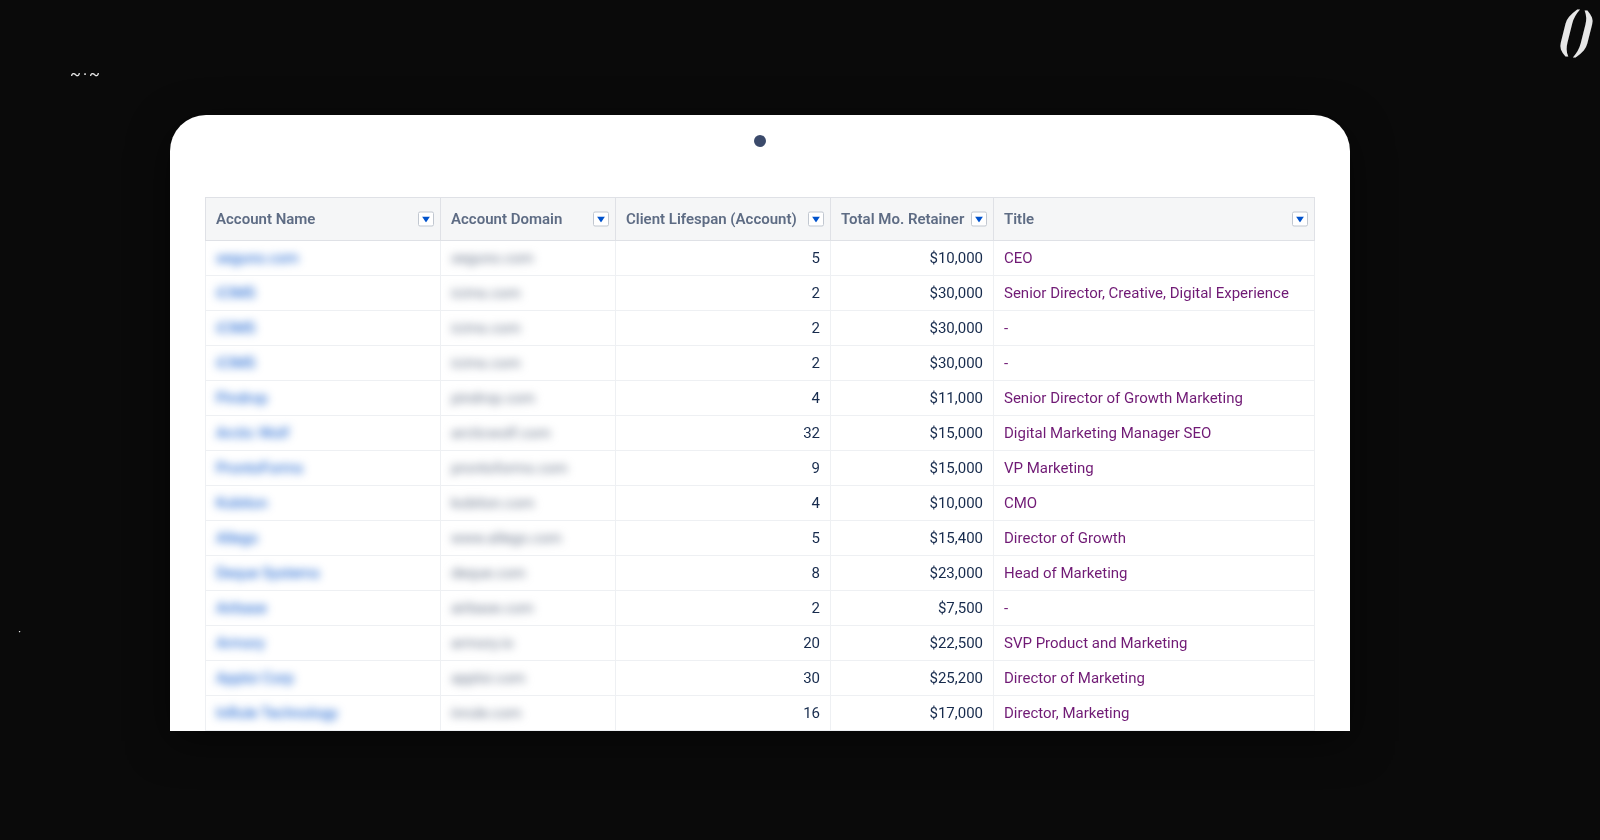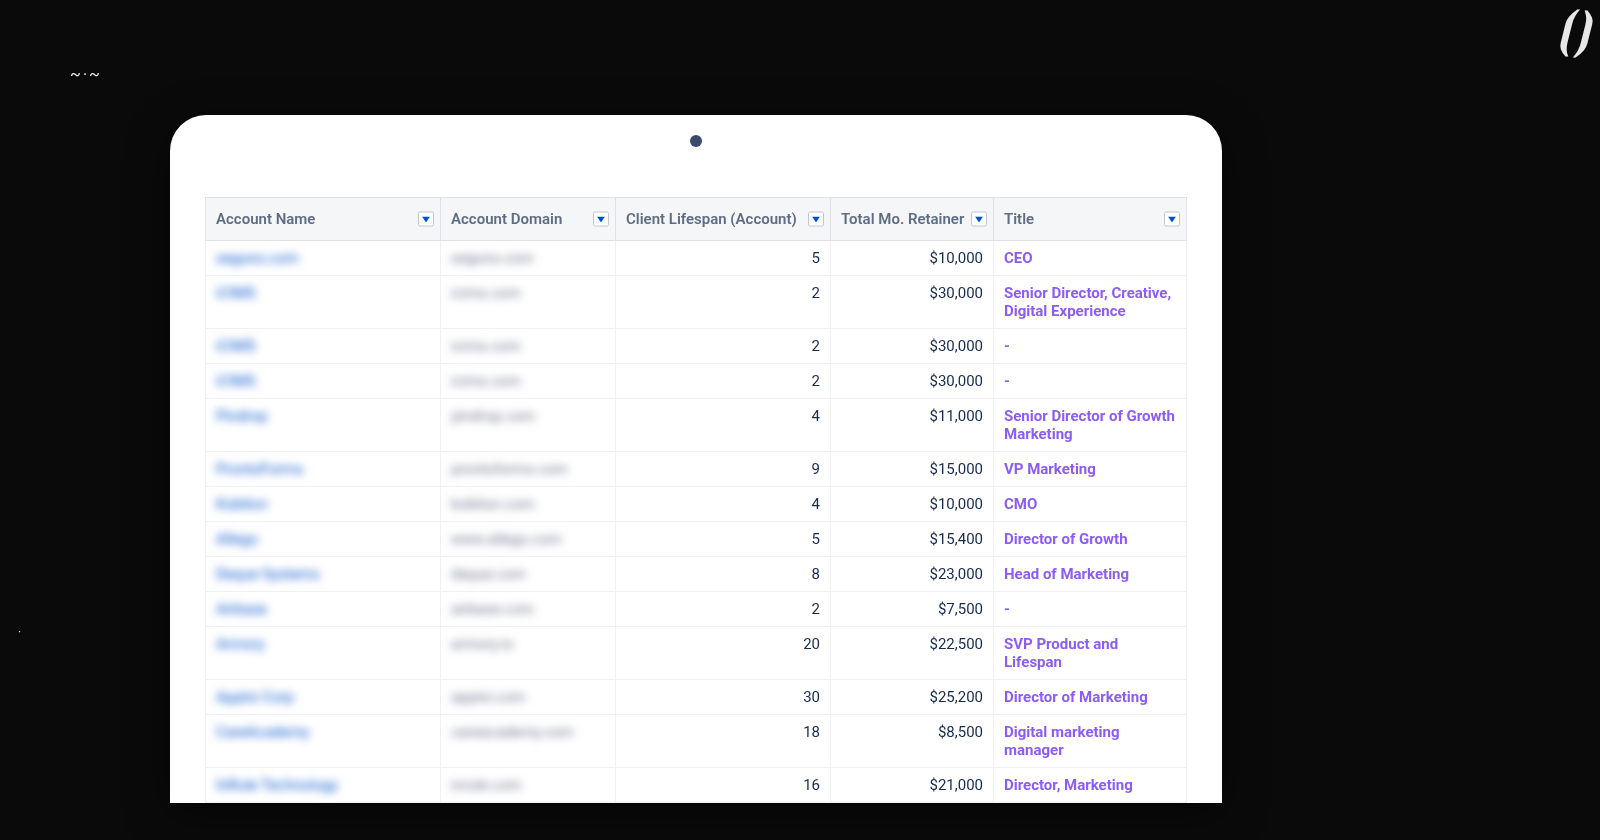--- a/index.html
+++ b/index.html
@@ -18,21 +18,21 @@
     opacity: 0.9;
   }
   .scribble.top-left { top: 65px; left: 70px; font-size: 16px; letter-spacing: 2px; }
   .scribble.top-right { top: 0px; right: 10px; font-size: 50px; font-style: italic; font-family: cursive; }
   .scribble.mid-left { top: 625px; left: 18px; font-size: 12px; }
 
   .tablet {
     position: absolute;
     top: 115px;
     left: 170px;
-    width: 1052px;
+    width: 1180px;
     background: #fff;
     border-radius: 36px 36px 0 0;
     padding-top: 20px;
     box-shadow: 0 10px 40px rgba(0,0,0,0.5);
   }
   .camera {
     width: 12px;
     height: 12px;
     background: #3b4a6b;
     border-radius: 50%;
@@ -80,21 +80,21 @@
   }
   tbody tr:first-child td { border-top: 1px solid #dfe1e6; }
   .col-name { width: 235px; }
   .col-domain { width: 175px; }
   .col-lifespan { width: 215px; }
   .col-retainer { width: 163px; }
   .col-title { }
   td.account-name { color: #0052cc; filter: blur(4px); -webkit-filter: blur(4px); }
   td.account-domain { color: #6b778c; filter: blur(4px); -webkit-filter: blur(4px); }
   td.num { text-align: right; }
-  td.title-cell { color: #8b5cf6; font-weight: bold; }
+  td.title-cell { color: #701a75; }
 </style>
 </head>
 <body>
 
 <div class="scribble top-left">~·~</div>
 <div class="scribble top-right">⦗⦘</div>
 <div class="scribble mid-left">·</div>
 
 <div class="tablet">
   <div class="camera"></div>
@@ -181,20 +181,27 @@
             <td class="title-cell">-</td>
           </tr>
           <tr>
             <td class="account-name">Pindrop</td>
             <td class="account-domain">pindrop.com</td>
             <td class="num">4</td>
             <td class="num">$11,000</td>
             <td class="title-cell">Senior Director of Growth Marketing</td>
           </tr>
           <tr>
+            <td class="account-name">Arctic Wolf</td>
+            <td class="account-domain">arcticwolf.com</td>
+            <td class="num">32</td>
+            <td class="num">$15,000</td>
+            <td class="title-cell">Digital Marketing Manager SEO</td>
+          </tr>
+          <tr>
             <td class="account-name">ProntoForms</td>
             <td class="account-domain">prontoforms.com</td>
             <td class="num">9</td>
             <td class="num">$15,000</td>
             <td class="title-cell">VP Marketing</td>
           </tr>
           <tr>
             <td class="account-name">Kobiton</td>
             <td class="account-domain">kobiton.com</td>
             <td class="num">4</td>
@@ -220,39 +227,32 @@
             <td class="account-domain">airbase.com</td>
             <td class="num">2</td>
             <td class="num">$7,500</td>
             <td class="title-cell">-</td>
           </tr>
           <tr>
             <td class="account-name">Armory</td>
             <td class="account-domain">armory.io</td>
             <td class="num">20</td>
             <td class="num">$22,500</td>
-            <td class="title-cell">SVP Product and Lifespan</td>
+            <td class="title-cell">SVP Product and Marketing</td>
           </tr>
           <tr>
             <td class="account-name">Apploi Corp</td>
             <td class="account-domain">apploi.com</td>
             <td class="num">30</td>
             <td class="num">$25,200</td>
             <td class="title-cell">Director of Marketing</td>
           </tr>
           <tr>
-            <td class="account-name">CareAcademy</td>
-            <td class="account-domain">careacademy.com</td>
-            <td class="num">18</td>
-            <td class="num">$8,500</td>
-            <td class="title-cell">Digital marketing manager</td>
-          </tr>
-          <tr>
             <td class="account-name">InRule Technology</td>
             <td class="account-domain">inrule.com</td>
             <td class="num">16</td>
-            <td class="num">$21,000</td>
+            <td class="num">$17,000</td>
             <td class="title-cell">Director, Marketing</td>
           </tr>
         </tbody>
     </table>
   </div>
 </div>
 
 </body></html>

